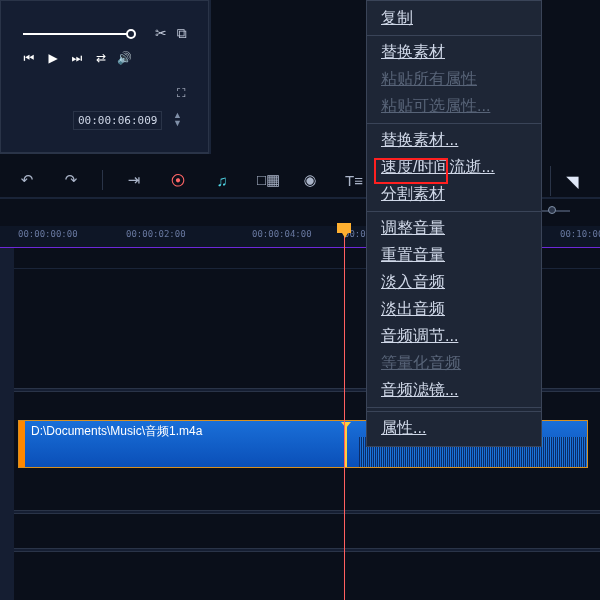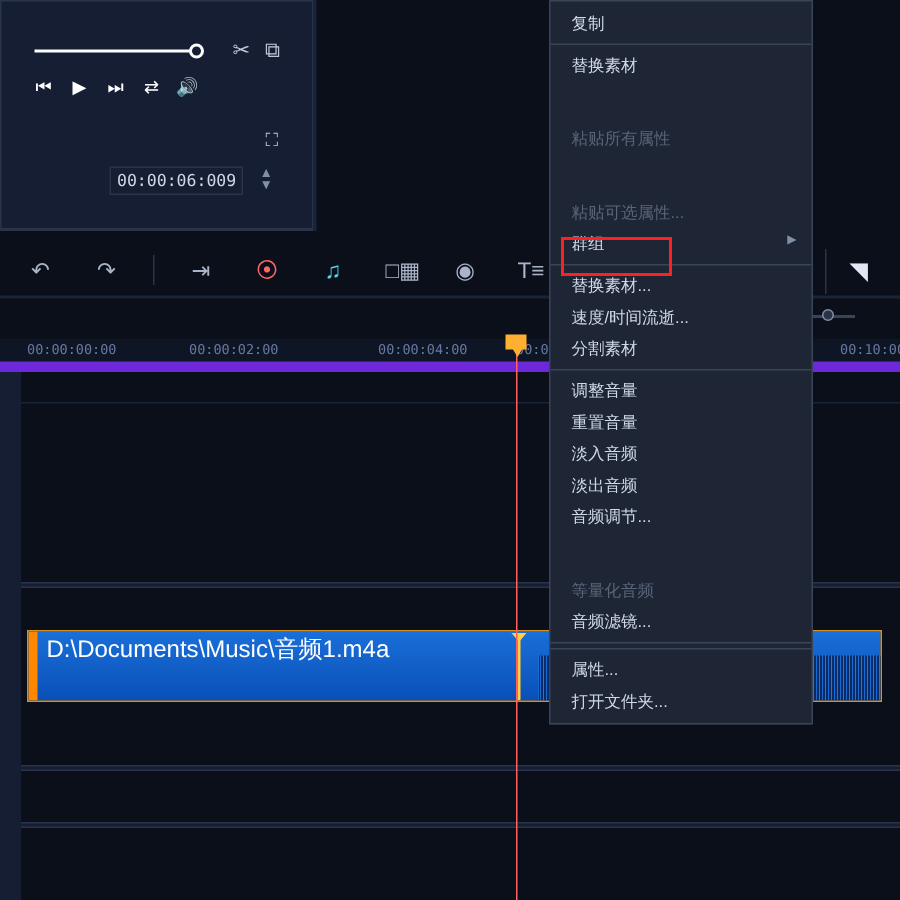--- a/index.html
+++ b/index.html
@@ -137,21 +137,21 @@
       border-radius: 50%;
       border: 1px solid #8090a8;
       background: #2a3448;
     }
     .ruler {
       position: absolute;
       top: 226px; left: 0;
       width: 600px;
       height: 22px;
       background: #0e1626;
-      border-bottom: 7px solid #6d28d9;
+      border-bottom: 1px solid #6d28d9;
     }
     .ruler-tick {
       position: absolute;
       top: 3px;
       font-size: 9px;
       color: #6878a0;
       font-family: monospace;
     }
     .tracks {
       position: absolute;
@@ -185,21 +185,21 @@
     }
     .clip-handle {
       position: absolute;
       top: 0; width: 6px; height: 100%;
       background: #ff8800;
     }
     .clip-handle.left { left: 0; }
     .clip-label {
       position: absolute;
       top: 2px; left: 12px;
-      font-size: 16px;
+      font-size: 12px;
       color: #fff;
     }
     .clip-cursor {
       position: absolute;
       top: 2px; left: 326px;
       width: 2px; height: 44px;
       background: #ffd040;
     }
     .clip-cursor::before {
       content: '';
@@ -246,25 +246,26 @@
       position: absolute;
       top: 0; left: 366px;
       width: 176px;
       background: #1e2636;
       border: 1px solid #3a4458;
       z-index: 100;
       padding: 4px 0;
     }
     .menu-item {
       padding: 3px 14px;
-      font-size: 11px;
+      font-size: 16px;
       color: #d0d8e8;
       position: relative;
-    }
-    .menu-item.disabled { color: #586478; margin-top: 28px; }
+      text-decoration: underline;
+    }
+    .menu-item.disabled { color: #586478; }
     .menu-item.submenu::after {
       content: '▶';
       position: absolute;
       right: 10px;
       font-size: 8px;
       color: #8090a8;
     }
     .menu-sep {
       height: 1px;
       background: #3a4458;
@@ -356,32 +357,30 @@
 <div class="playhead-bulb"></div>
 <div class="playhead-head"></div>
 <div class="playhead"></div>
 
 <div class="context-menu" id="ctx">
     <div class="menu-item">复制</div>
     <div class="menu-sep"></div>
     <div class="menu-item">替换素材</div>
     <div class="menu-item disabled">粘贴所有属性</div>
     <div class="menu-item disabled">粘贴可选属性...</div>
-    <div class="menu-item submenu">群组</div>
     <div class="menu-sep"></div>
     <div class="menu-item">替换素材...</div>
     <div class="menu-item">速度/时间流逝...</div>
     <div class="menu-item">分割素材</div>
     <div class="menu-sep"></div>
     <div class="menu-item">调整音量</div>
     <div class="menu-item">重置音量</div>
     <div class="menu-item">淡入音频</div>
     <div class="menu-item">淡出音频</div>
     <div class="menu-item">音频调节...</div>
     <div class="menu-item disabled">等量化音频</div>
     <div class="menu-item">音频滤镜...</div>
     <div class="menu-sep"></div>
     <div class="menu-sep"></div>
     <div class="menu-item">属性...</div>
-    <div class="menu-item">打开文件夹...</div>
   </div>
 
 <div class="highlight hl1"></div>
 
 </body></html>

